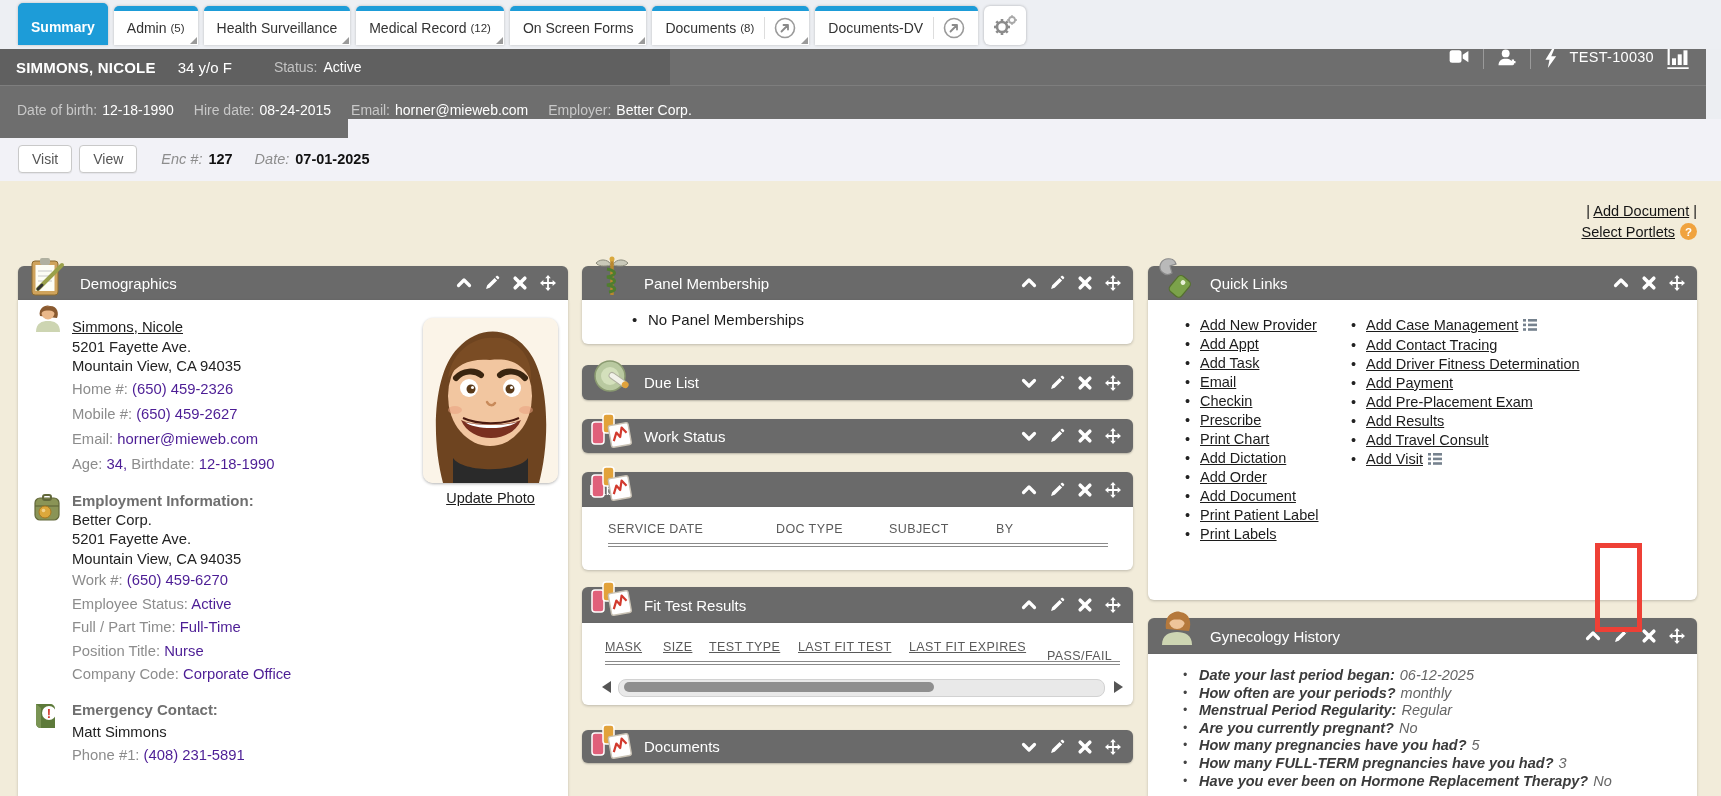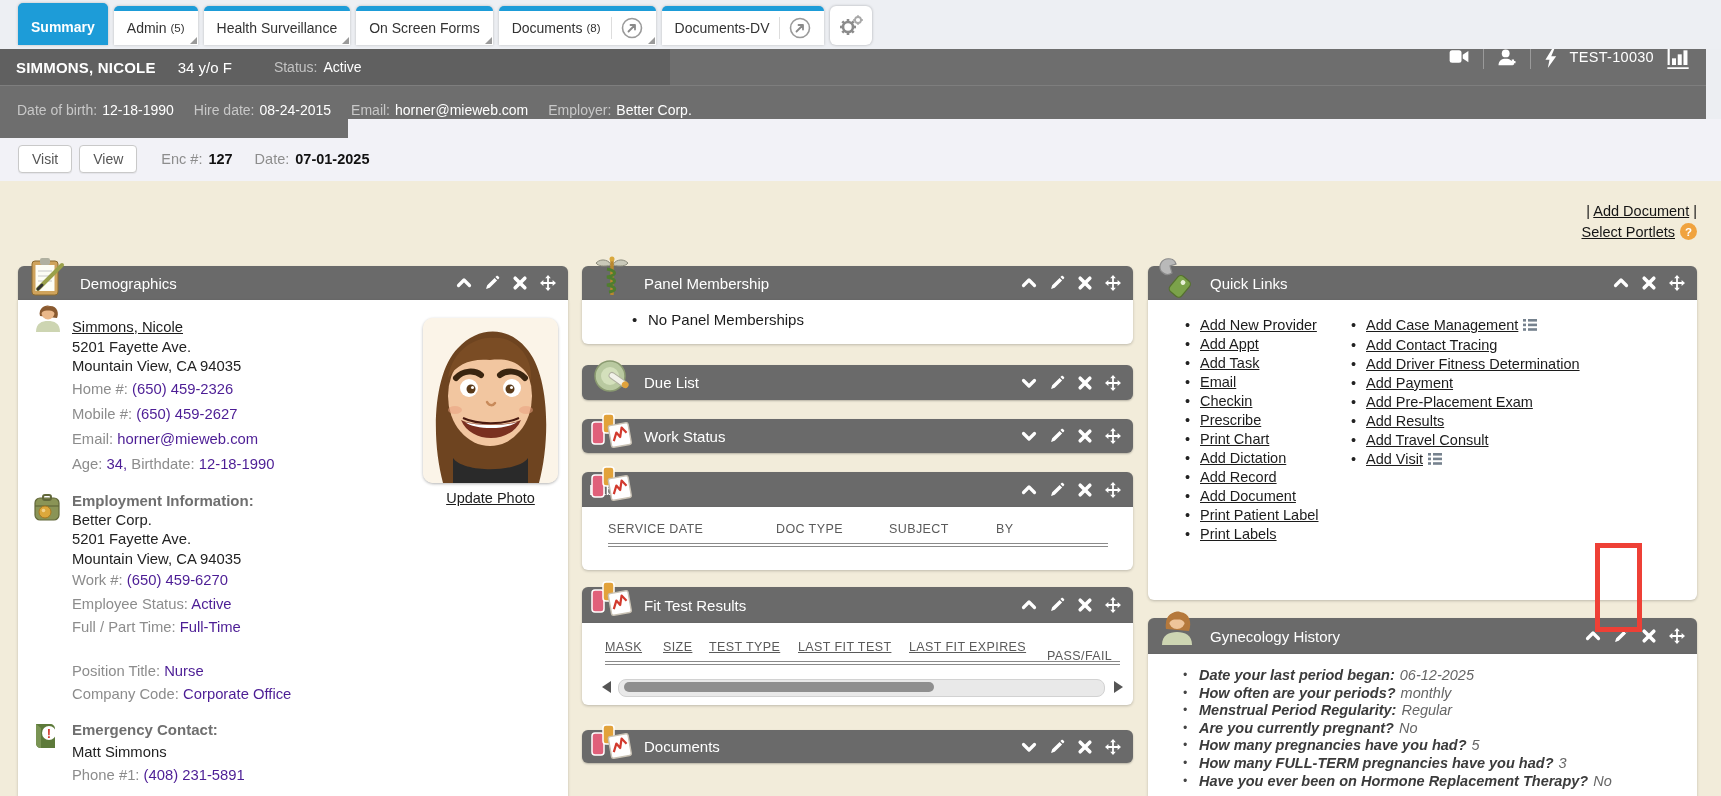--- a/index.html
+++ b/index.html
@@ -29,21 +29,21 @@
   .pt2 .lbl{color:#c8c8c8;}
   .pt2 .val{color:#fff;margin-left:5px;}
   .pt2 .gap{width:20px;}
   .pt-strip{position:absolute;top:119px;left:0;width:348px;height:19px;background:#6e6e6e;}
   .right-sliver{position:absolute;top:49px;right:0;width:15px;height:89px;background:#eceef2;}
 
   
   .visitbar{position:absolute;top:119px;left:0;width:1721px;height:62px;background:#f2f2f7;}
   .visitrow{position:absolute;left:18px;top:26px;display:flex;align-items:center;}
   .btn{background:#fff;border:1px solid #c9c9c9;border-radius:4px;padding:5px 13px;font-size:14px;color:#555;box-shadow:0 1px 1px rgba(0,0,0,.06);cursor:pointer;}
-  .visitrow .lbl{color:#8d8d8d;font-size:14.5px;}
+  .visitrow .lbl{color:#8d8d8d;font-size:14.5px;font-style:italic;}
   .visitrow .val{color:#111;font-weight:bold;font-size:14.5px;margin-left:6px;}
 
   
   .content{position:absolute;top:181px;left:0;width:1721px;height:615px;background:#f2ecda;}
   .toplinks{position:absolute;top:20px;right:24px;text-align:right;font-size:14.5px;color:#141414;line-height:21px;}
   .toplinks a{color:#141414;text-decoration:underline;cursor:pointer;}
   .helpdot{display:inline-block;vertical-align:-3px;margin-left:5px;}
 
   .col{position:absolute;top:85px;}
   .col1{left:18px;width:550px;}
@@ -156,20 +156,25 @@
     <div class="tab active">
         <span>Summary</span>
       </div>
     <div class="tab">
         <span>Admin</span>
         <span class="count">(5)</span>
         <span class="dogear"></span>
       </div>
     <div class="tab">
         <span>Health Surveillance</span>
+        <span class="dogear"></span>
+      </div>
+    <div class="tab">
+        <span>Medical Record</span>
+        <span class="count">(12)</span>
         <span class="dogear"></span>
       </div>
     <div class="tab">
         <span>On Screen Forms</span>
         <span class="dogear"></span>
       </div>
     <div class="tab">
         <span>Documents</span>
         <span class="count">(8)</span>
       <span class="ext">
@@ -341,21 +346,21 @@
               <circle cx="13" cy="20" r="6" fill="#dca83c" stroke="#a87820" stroke-width="1"></circle>
               <circle cx="11.5" cy="18.5" r="1.8" fill="#f2d28a"></circle>
             </svg>
             <div class="dheading">Employment Information:</div>
             <div class="dline">Better Corp.</div>
             <div class="dline">5201 Fayette Ave.</div>
             <div class="dline">Mountain View, CA 94035</div>
             <div class="drow" style="line-height:23.5px;"><span class="lbl">Work #:</span> <span class="val">(650) 459-6270</span></div>
             <div class="drow" style="line-height:23.5px;"><span class="lbl">Employee Status:</span> <span class="val">Active</span></div>
             <div class="drow" style="line-height:23.5px;"><span class="lbl">Full / Part Time:</span> <span class="val">Full-Time</span></div>
-            <div class="drow" style="line-height:23.5px;margin-top:20px;"><span class="lbl">Position Title:</span> <span class="val">Nurse</span></div>
+            <div class="drow" style="line-height:23.5px;"><span class="lbl">Position Title:</span> <span class="val">Nurse</span></div>
             <div class="drow" style="line-height:23.5px;"><span class="lbl">Company Code:</span> <span class="val">Corporate Office</span></div>
           </div>
 
           <div class="dsec" style="margin-top:12px;">
             <svg class="secicon" width="30" height="30" viewBox="0 0 30 30">
               <path d="M4 3 H18 C21 3 23 5 23 8 V27 H9 C6 27 4 25 4 22 Z" fill="#5d7a3a"></path>
               <path d="M4 3 L9 7 V27 C6 27 4 25 4 22 Z" fill="#7a9454"></path>
               <circle cx="17" cy="12" r="7" fill="#fff"></circle>
               <text x="17" y="17" text-anchor="middle" font-size="13" font-weight="bold" fill="#d23a2e" font-family="Liberation Sans, sans-serif">!</text>
             </svg>
@@ -594,21 +599,21 @@
         <div class="pbody" style="height:300px;">
           <ul class="qlcol c1">
             <li><a>Add New Provider</a></li>
             <li><a>Add Appt</a></li>
             <li><a>Add Task</a></li>
             <li><a>Email</a></li>
             <li><a>Checkin</a></li>
             <li><a>Prescribe</a></li>
             <li><a>Print Chart</a></li>
             <li><a>Add Dictation</a></li>
-            <li><a>Add Record</a></li>
+            <li><a>Add Order</a></li>
             <li><a>Add Document</a></li>
             <li><a>Print Patient Label</a></li>
             <li><a>Print Labels</a></li>
           </ul>
           <ul class="qlcol c2">
             <li><a>Add Case Management</a><span class="listicon"><svg width="14" height="12" viewBox="0 0 14 12">
                     <use href="#i-listicon"></use>
                   </svg></span></li>
             <li><a>Add Contact Tracing</a></li>
             <li><a>Add Driver Fitness Determination</a></li>

